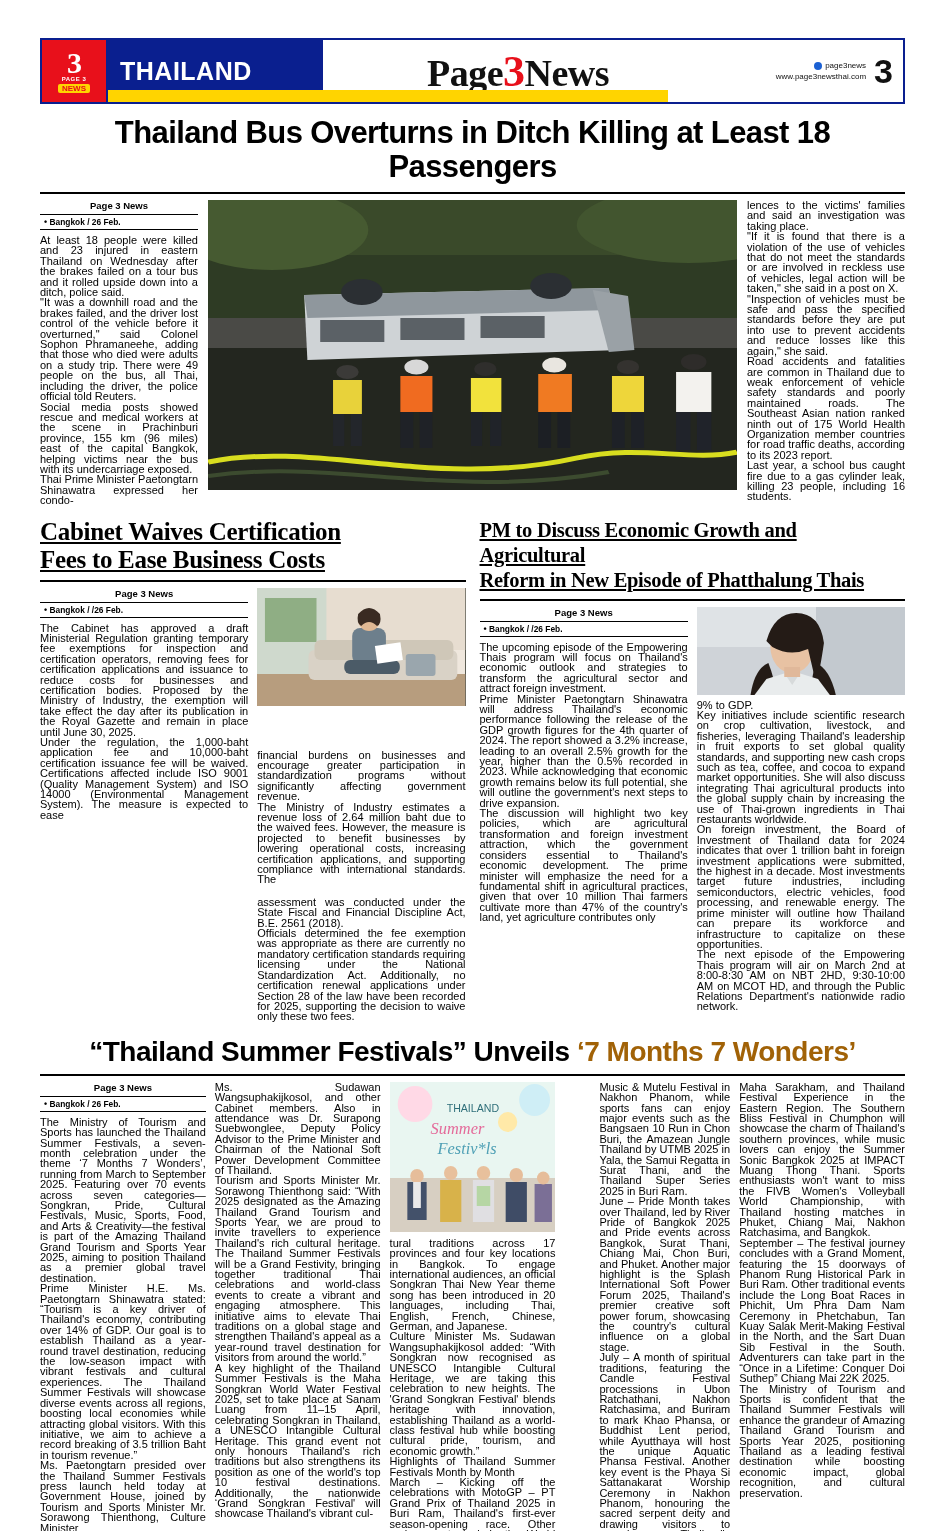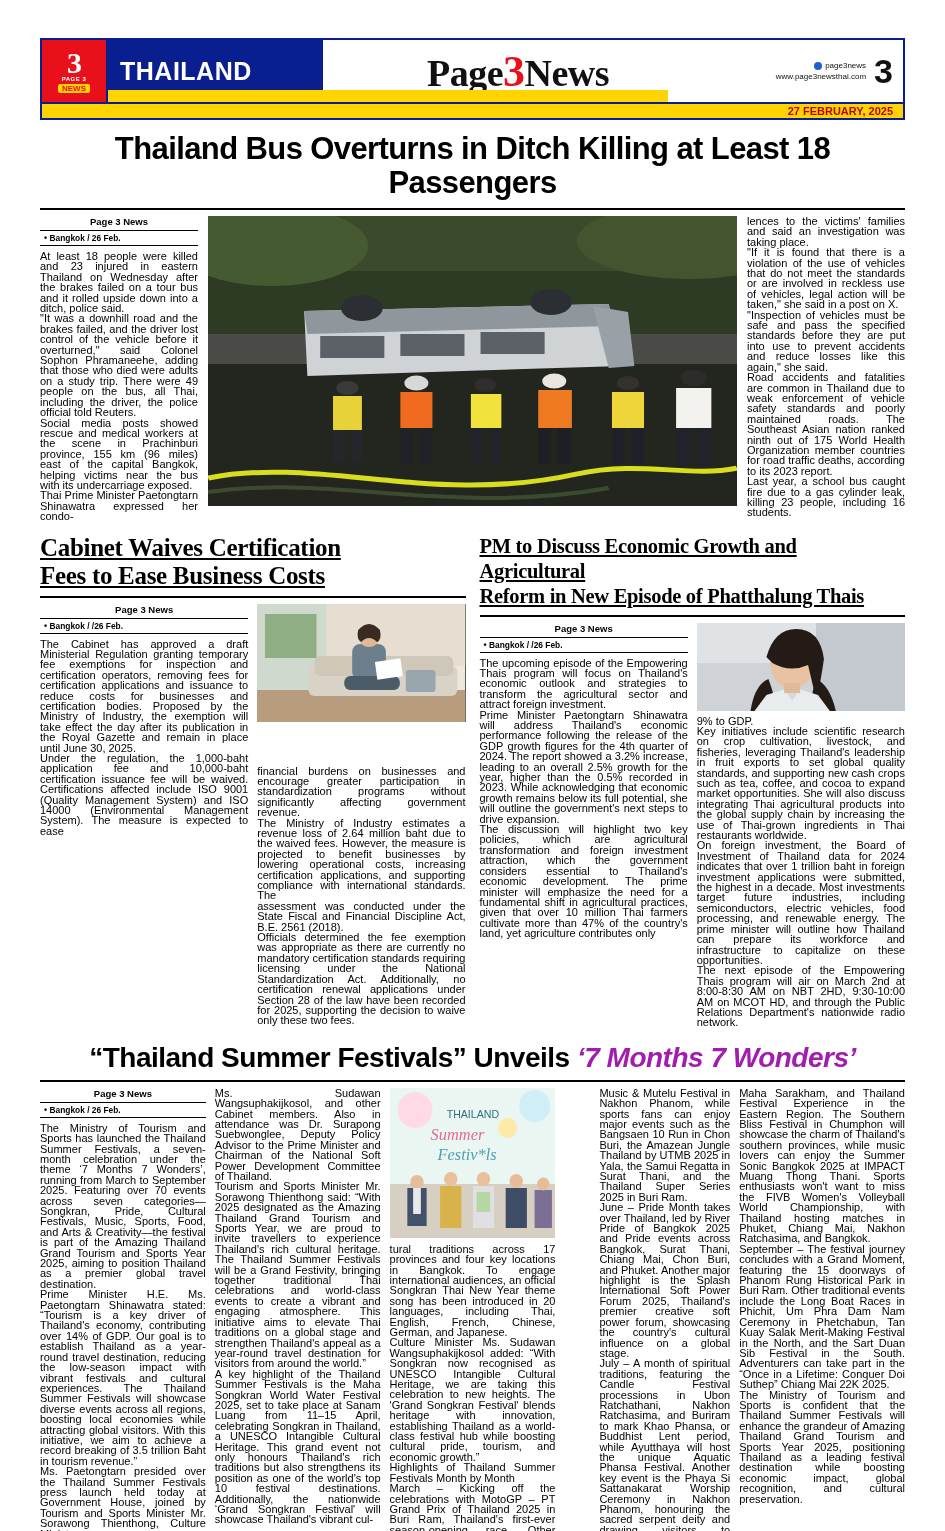--- a/index.html
+++ b/index.html
@@ -226,21 +226,21 @@
 
   
   .bottom-head {
     font-family: "Liberation Sans", sans-serif;
     font-weight: bold;
     font-size: 28px;
     text-align: center;
     margin: 14px 0 6px 0;
     letter-spacing: -0.5px;
   }
-  .bottom-head .red { color: #a21caf; font-style: italic; }
+  .bottom-head .red { color: #a16207; }
   .bottom-cols {
     display: grid;
     grid-template-columns: 1fr 1fr 1fr 1fr 1fr;
     gap: 9px;
     margin-top: 6px;
   }
   .bot-photo { height: 150px; margin-bottom: 6px; }
 </style>
 </head>
 <body>
@@ -265,23 +265,20 @@
       <div class="social">
         <div class="fb">
           <span class="fbdot"></span>
           <span>page3news</span>
         </div>
         <div>www.page3newsthai.com</div>
       </div>
       <div class="bignum">3</div>
     </div>
     <div class="mh-yellowbar"></div>
-  </div>
-  <div class="dateline">
-    <span>27 FEBRUARY, 2025</span>
   </div>
 
   <div class="lead-headline">Thailand Bus Overturns in Ditch Killing at Least 18 Passengers</div>
   <div class="rule-thick"></div>
 
   <div class="story1">
 
     <div>
       <div class="byline-box">
         <div class="byline-name">Page 3 News</div>
@@ -400,21 +397,21 @@
               <path d="M102 26 q11 -12 22 0 q2 10 -3 12 q-8 -8 -16 0 q-5 -3 -3 -12 z" fill="#3a2b22"></path>
               <rect x="88" y="72" width="56" height="14" rx="6" fill="#4b5b67"></rect>
               <rect x="120" y="56" width="26" height="18" fill="#ffffff" transform="rotate(-8 133 65)"></rect>
               <rect x="150" y="66" width="30" height="22" rx="3" fill="#9aa6ad"></rect>
             </svg>
           </div>
           <div class="col-body" style="white-space:pre-line;margin-top:44px;">financial burdens on businesses and encourage greater participation in standardization programs without significantly affecting government revenue.
 The Ministry of Industry estimates a revenue loss of 2.64 million baht due to the waived fees. However, the measure is projected to benefit businesses by lowering operational costs, increasing certification applications, and supporting compliance with international standards. The</div>
         </div>
       </div>
-      <div class="mid-cols" style="margin-top:0;">
+      <div class="mid-cols" style="margin-top:12px;">
         <div></div>
         <div class="col-body" style="white-space:pre-line; margin-top:-0px;">assessment was conducted under the State Fiscal and Financial Discipline Act, B.E. 2561 (2018).
 Officials determined the fee exemption was appropriate as there are currently no mandatory certification standards requiring licensing under the National Standardization Act. Additionally, no certification renewal applications under Section 28 of the law have been recorded for 2025, supporting the decision to waive only these two fees.</div>
       </div>
     </div>
 
     <div>
       <div class="mid-head sans">PM to Discuss Economic Growth and Agricultural</div>
       <div class="mid-head sans">Reform in New Episode of Phatthalung Thais</div>
       <div class="rule-thick" style="margin-top:6px;"></div>

